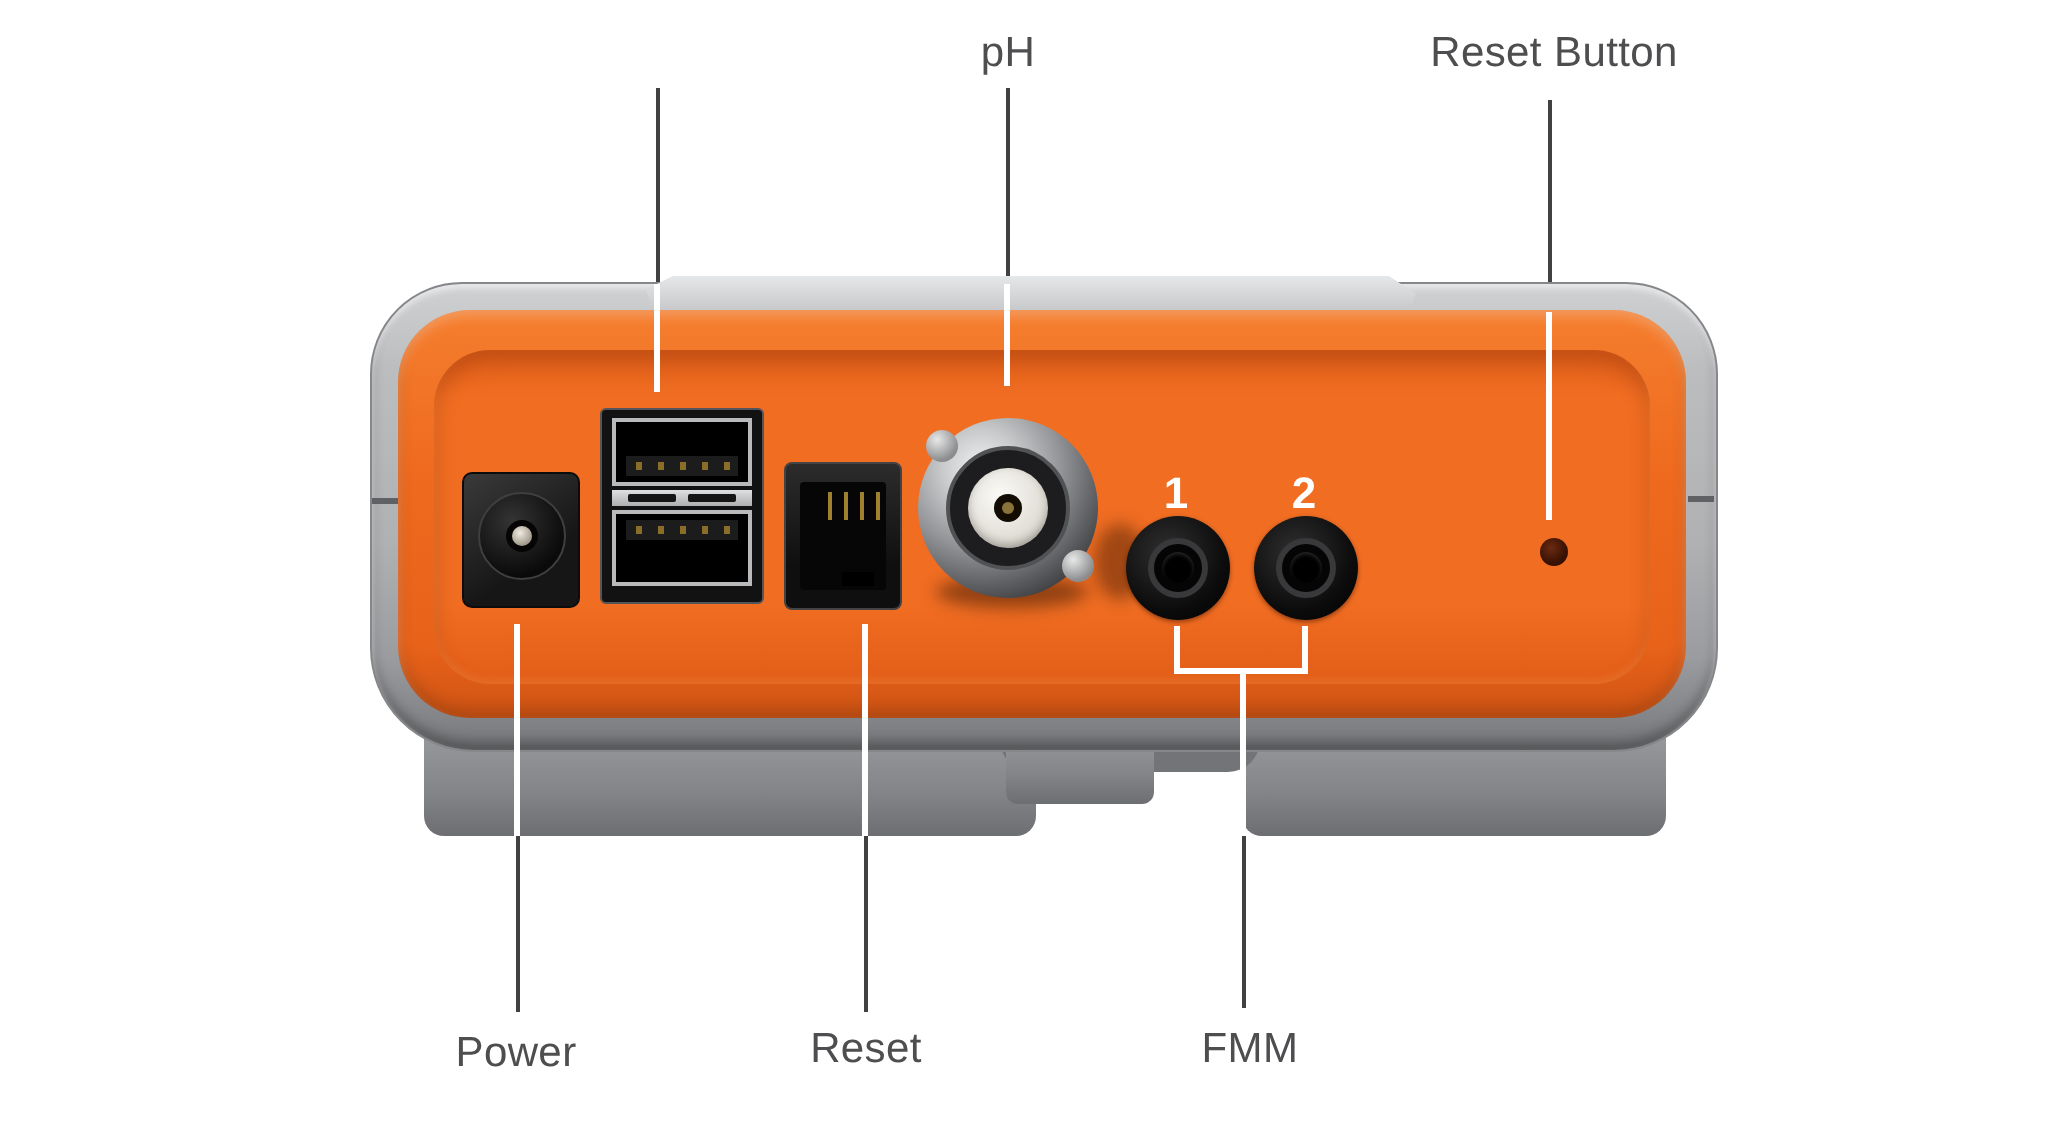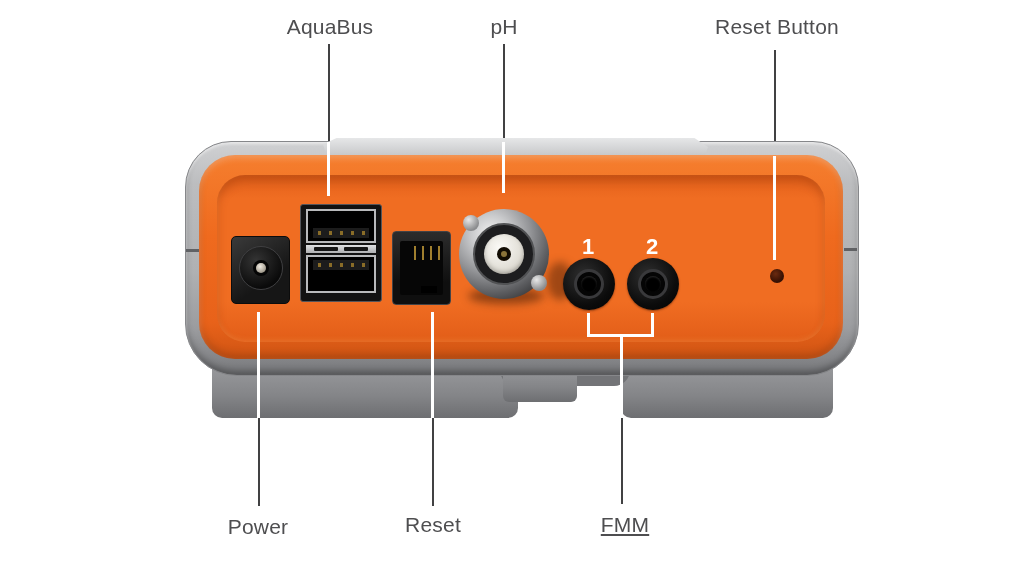--- a/index.html
+++ b/index.html
@@ -172,21 +172,20 @@
   .reset-hole{
     position:absolute;left:770px;top:269px;width:14px;height:14px;border-radius:50%;
     background:radial-gradient(circle at 40% 35%,#6b2a10,#3a1204 60%,#2a0c02);
   }
 </style>
 </head>
 <body>
 
 <div class="stage">
 
-  <div class="callout" style="left:260px;top:14px;width:140px;">AquaBus</div>
   <div class="callout" style="left:444px;top:14px;width:120px;">pH</div>
   <div class="callout" style="left:697px;top:14px;width:160px;">Reset Button</div>
 
   <div class="line dark" style="left:328px;top:44px;height:98px;"></div>
   <div class="line dark" style="left:503px;top:44px;height:98px;"></div>
   <div class="line dark" style="left:774px;top:50px;height:106px;"></div>
 
   <div class="foot" style="left:212px;top:368px;width:306px;height:50px;"></div>
   <div class="foot" style="left:621px;top:368px;width:212px;height:50px;"></div>
   <div class="arch" style="left:500px;top:368px;width:130px;height:18px;"></div>
@@ -264,15 +263,15 @@
   <div class="line light" style="left:587px;top:313px;height:24px;"></div>
   <div class="line light" style="left:651px;top:313px;height:24px;"></div>
   <div class="line hbar" style="left:587px;top:334px;"></div>
   <div class="line light" style="left:620px;top:337px;height:81px;"></div>
   <div class="line dark" style="left:621px;top:418px;height:86px;"></div>
 
   <div class="callout two-line" style="left:188px;top:512px;width:140px;">
     <div>Power</div>
   </div>
   <div class="callout" style="left:373px;top:512px;width:120px;">Reset</div>
-  <div class="callout" style="left:565px;top:512px;width:120px;text-decoration:underline;">FMM</div>
+  <div class="callout" style="left:565px;top:512px;width:120px;">FMM</div>
 
 </div>
 
 </body></html>

